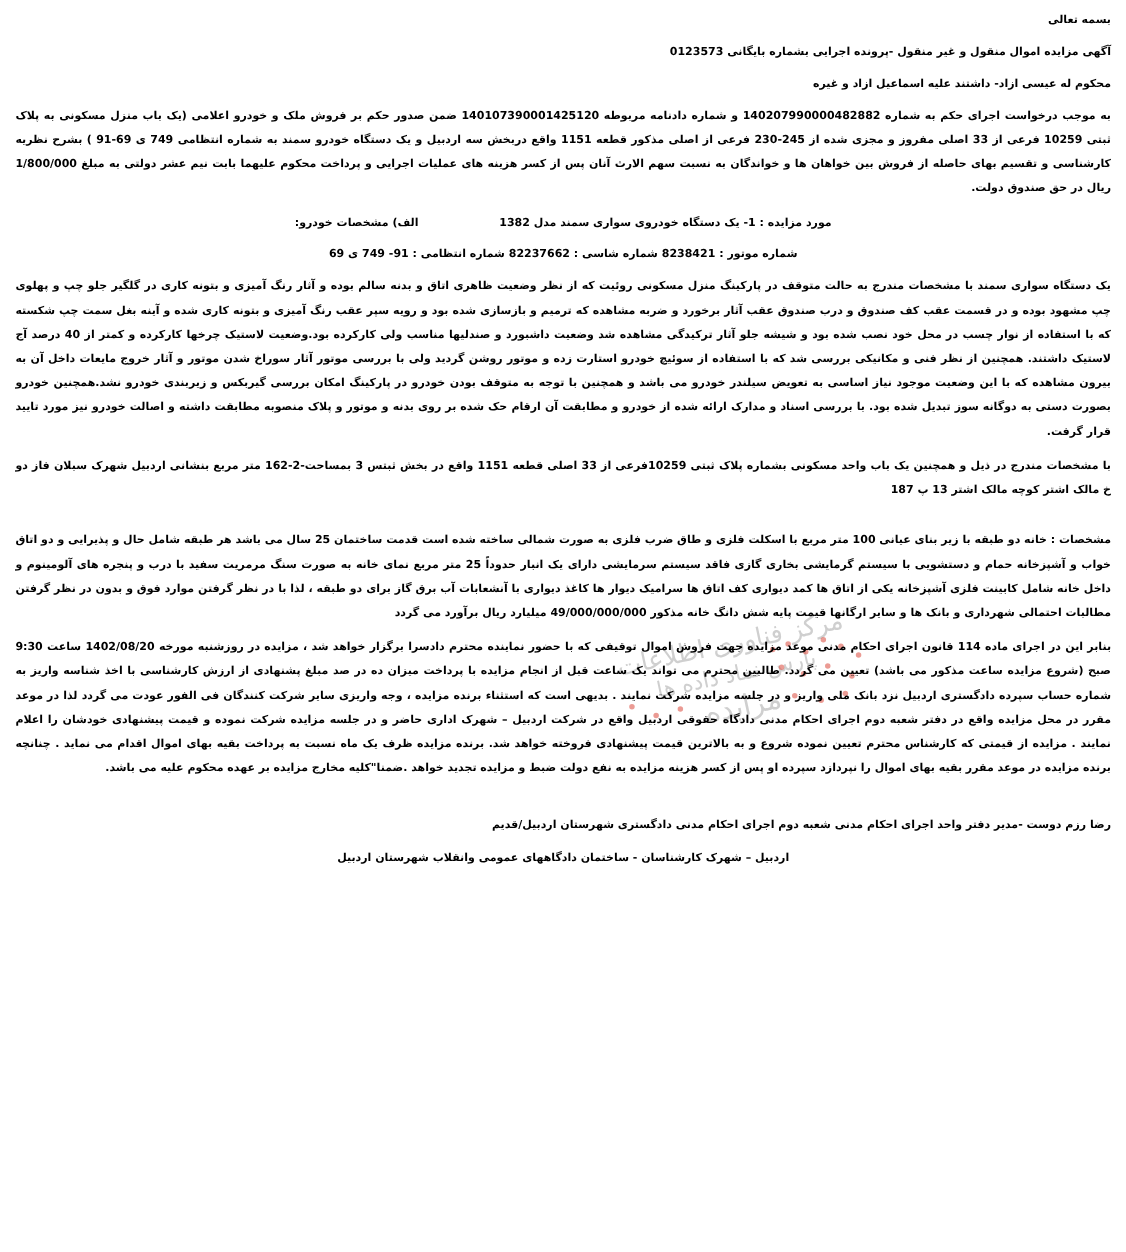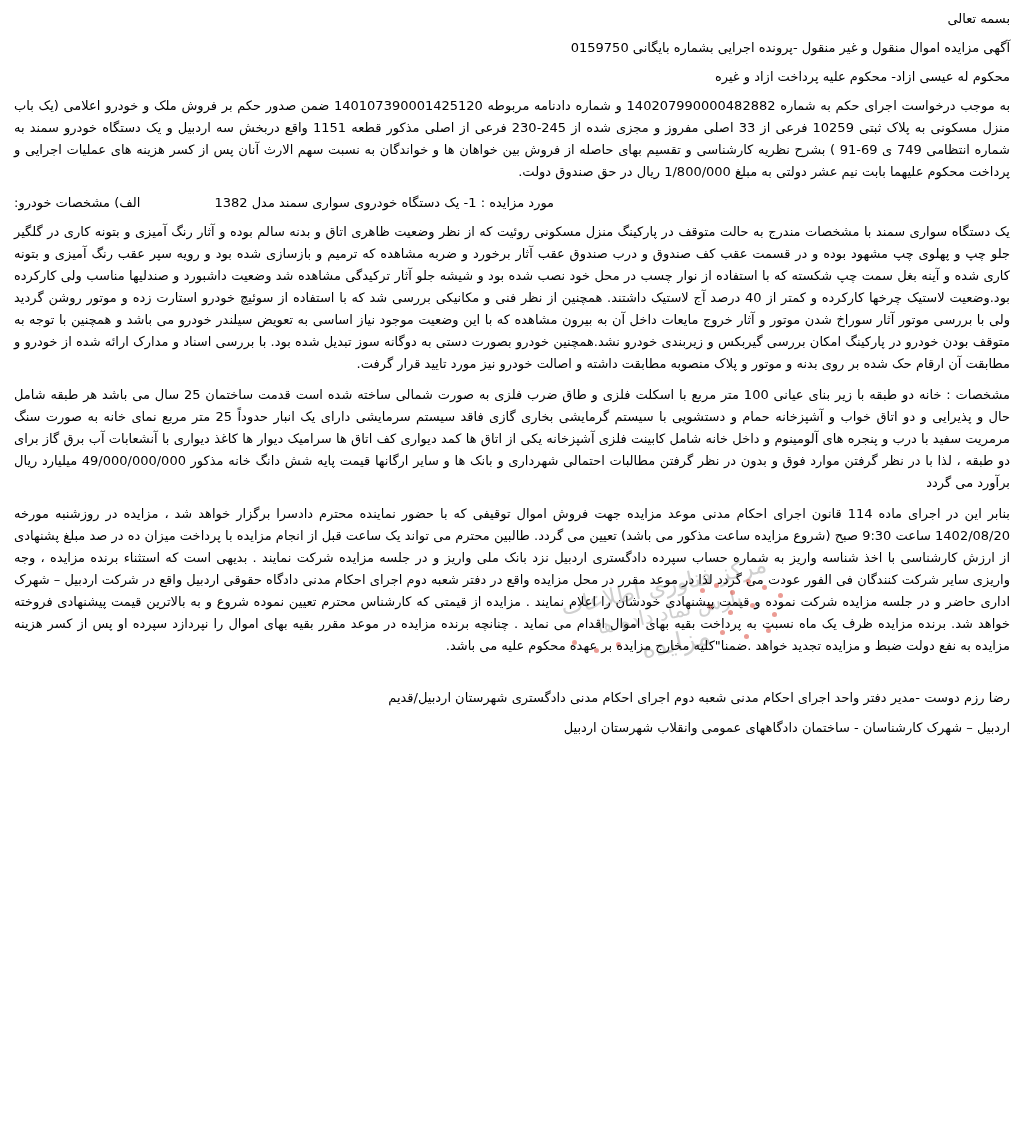--- a/index.html
+++ b/index.html
@@ -13,29 +13,29 @@
     background: #ffffff;
     overflow: hidden;
     direction: rtl;
     color: #000000;
   }
   .content {
     position: relative;
     z-index: 2;
     padding: 8px 14px 0 14px;
   }
-  .t { font-size: 13px; line-height: 22px; }
+  .t { font-size: 10px; line-height: 22px; font-weight: bold; }
   p { margin: 0; }
   .hdr    { text-align: right;   margin-bottom: 7px; }
   .para   { text-align: justify; margin-bottom: 9px; }
-  .single { text-align: left;   margin-bottom: 7px; }
+  .single { text-align: center;   margin-bottom: 7px; }
   .gap    { margin-right: 70px; }
   .prop-intro { margin-bottom: 24px; }
   .sig  { margin-top: 30px; text-align: right; }
-  .addr { margin-top: 8px;  }
+  .addr { margin-top: 8px;  text-align: center; }
 
   
   .watermark {
     position: absolute;
     z-index: 1;
     top: 572px; left: 515px;
     width: 310px;
     transform: rotate(-12deg);
     text-align: center;
     color: #c7c7c7;
@@ -67,34 +67,36 @@
 
   <div class="watermark">
     <div class="wm-l1">مرکز فناوری اطلاعات</div>
     <div class="wm-l2">پارس نماد داده ها</div>
     <div class="wm-l3">مزایده</div>
   </div>
   <div class="wm-dots"></div>
 
   <div class="content">
     <p class="t hdr">بسمه تعالی</p>
-    <p class="t hdr">آگهی مزایده اموال  منقول و  غیر منقول  -پرونده اجرایی بشماره بایگانی 0159750</p>
-    <p class="t hdr">محکوم له عیسی ازاد- محکوم علیه پرداخت ازاد و غیره</p>
+    <p class="t hdr">آگهی مزایده اموال  منقول و  غیر منقول  -پرونده اجرایی بشماره بایگانی 0123573</p>
+    <p class="t hdr">محکوم له عیسی ازاد- داشتند علیه اسماعیل ازاد و غیره</p>
 
     <p class="t para">به موجب درخواست اجرای حکم به شماره 140207990000482882 و شماره دادنامه مربوطه 140107390001425120 ضمن صدور حکم بر فروش ملک و خودرو اعلامی (یک باب منزل مسکونی به پلاک ثبتی 10259 فرعی از 33 اصلی مفروز و مجزی شده از 245-230 فرعی از اصلی مذکور قطعه 1151 واقع دربخش سه اردبیل و یک دستگاه خودرو سمند به شماره انتظامی 749 ی 69-91 ) بشرح نظریه کارشناسی و تقسیم بهای حاصله از فروش بین خواهان ها و خواندگان به نسبت سهم الارث آنان پس از کسر هزینه های عملیات اجرایی و پرداخت محکوم علیهما بابت نیم عشر دولتی به مبلغ 1/800/000 ریال در حق صندوق دولت.</p>
 
     <p class="t single">
       <span>مورد مزایده : 1- یک دستگاه خودروی سواری سمند مدل 1382</span>
       <span class="gap">الف) مشخصات خودرو:</span>
     </p>
 
+    <p class="t single">شماره موتور : 8238421 شماره شاسی :  82237662 شماره انتظامی : 91- 749 ی 69</p>
 
     <p class="t para">یک دستگاه سواری سمند با مشخصات مندرج به حالت متوقف در پارکینگ منزل مسکونی روئیت که از نظر وضعیت ظاهری اتاق و بدنه  سالم بوده و آثار رنگ آمیزی و بتونه کاری در گلگیر جلو چپ و پهلوی چپ مشهود بوده و در قسمت عقب کف صندوق و درب صندوق عقب آثار برخورد و ضربه مشاهده که ترمیم و بازسازی شده بود و رویه سپر عقب رنگ آمیزی و بتونه کاری شده و آینه بغل سمت چپ شکسته که با استفاده از نوار چسب در محل خود نصب شده بود و شیشه جلو آثار ترکیدگی مشاهده شد وضعیت داشبورد و صندلیها مناسب ولی کارکرده بود.وضعیت لاستیک چرخها کارکرده و کمتر از 40 درصد آج لاستیک داشتند. همچنین از نظر فنی و مکانیکی بررسی شد که با استفاده از سوئیچ خودرو استارت زده و موتور روشن گردید ولی با بررسی موتور آثار سوراخ شدن موتور و آثار خروج مایعات داخل آن به بیرون مشاهده که با این وضعیت موجود نیاز اساسی به تعویض سیلندر خودرو می باشد و همچنین با توجه به متوقف بودن خودرو در پارکینگ امکان بررسی گیربکس و زیربندی خودرو نشد.همچنین خودرو بصورت دستی به دوگانه سوز تبدیل شده بود. با بررسی اسناد و مدارک ارائه شده از خودرو و مطابقت آن ارقام حک شده بر روی بدنه و موتور و پلاک منصوبه مطابقت داشته و اصالت خودرو نیز مورد تایید قرار گرفت.</p>
 
 
+    <p class="t para prop-intro">با مشخصات مندرج در ذیل و همچنین یک  باب واحد مسکونی بشماره پلاک ثبتی 10259فرعی از 33 اصلی قطعه 1151 واقع در بخش ثبتس 3 بمساحت-2-162 متر مربع بنشانی اردبیل شهرک سبلان فاز دو خ مالک اشتر کوچه مالک اشتر 13 پ 187</p>
 
     <p class="t para">مشخصات : خانه دو طبقه با زیر بنای عیانی 100 متر مربع با اسکلت فلزی و طاق ضرب فلزی به صورت شمالی ساخته شده است قدمت ساختمان 25 سال می باشد هر طبقه شامل حال و پذیرایی و دو اتاق خواب و آشپزخانه حمام و دستشویی با سیستم گرمایشی بخاری گازی فاقد سیستم سرمایشی دارای یک انبار حدوداً 25 متر مربع نمای خانه به صورت سنگ مرمریت سفید با درب و پنجره های آلومینوم و داخل خانه شامل کابینت فلزی آشپزخانه یکی از اتاق ها کمد دیواری کف اتاق ها سرامیک دیوار ها کاغذ دیواری با آنشعابات آب برق گاز برای دو طبقه ، لذا با در نظر گرفتن موارد فوق و بدون در نظر گرفتن مطالبات احتمالی شهرداری و بانک ها و سایر ارگانها قیمت پایه شش دانگ خانه مذکور 49/000/000/000 میلیارد ریال برآورد می گردد</p>
 
     <p class="t para">بنابر این در اجرای ماده 114 قانون اجرای احکام مدنی موعد مزایده جهت فروش اموال توقیفی که با حضور نماینده محترم دادسرا برگزار خواهد شد ، مزایده در روزشنبه مورخه 1402/08/20  ساعت 9:30 صبح (شروع مزایده ساعت مذکور می باشد) تعیین می گردد. طالبین محترم می تواند یک ساعت قبل از انجام مزایده با پرداخت میزان ده در صد مبلغ پشنهادی از ارزش کارشناسی با اخذ شناسه واریز به شماره حساب سپرده دادگستری اردبیل نزد بانک ملی واریز و در جلسه مزایده شرکت نمایند . بدیهی است که استثناء برنده مزایده ، وجه واریزی سایر شرکت کنندگان فی الفور عودت می گردد لذا در موعد مقرر در محل مزایده واقع در دفتر شعبه دوم اجرای احکام مدنی دادگاه حقوقی اردبیل واقع در شرکت اردبیل – شهرک اداری حاضر و در جلسه مزایده شرکت نموده و قیمت پیشنهادی خودشان را اعلام نمایند . مزایده از قیمتی که کارشناس محترم تعیین نموده شروع و به بالاترین قیمت پیشنهادی فروخته خواهد شد. برنده مزایده ظرف یک ماه نسبت به پرداخت بقیه بهای اموال اقدام می نماید . چنانچه برنده مزایده در موعد مقرر بقیه بهای اموال را نپردازد سپرده او پس از کسر هزینه مزایده به نفع دولت ضبط و مزایده تجدید خواهد .ضمنا"کلیه مخارج مزایده بر عهده محکوم علیه می باشد.</p>
 
     <p class="t sig">رضا رزم دوست  -مدیر دفتر واحد اجرای احکام مدنی شعبه دوم اجرای احکام مدنی دادگستری شهرستان اردبیل/قدیم</p>
     <p class="t addr">اردبیل – شهرک کارشناسان - ساختمان دادگاههای عمومی وانقلاب شهرستان اردبیل</p>
   </div>
 
 </div>

